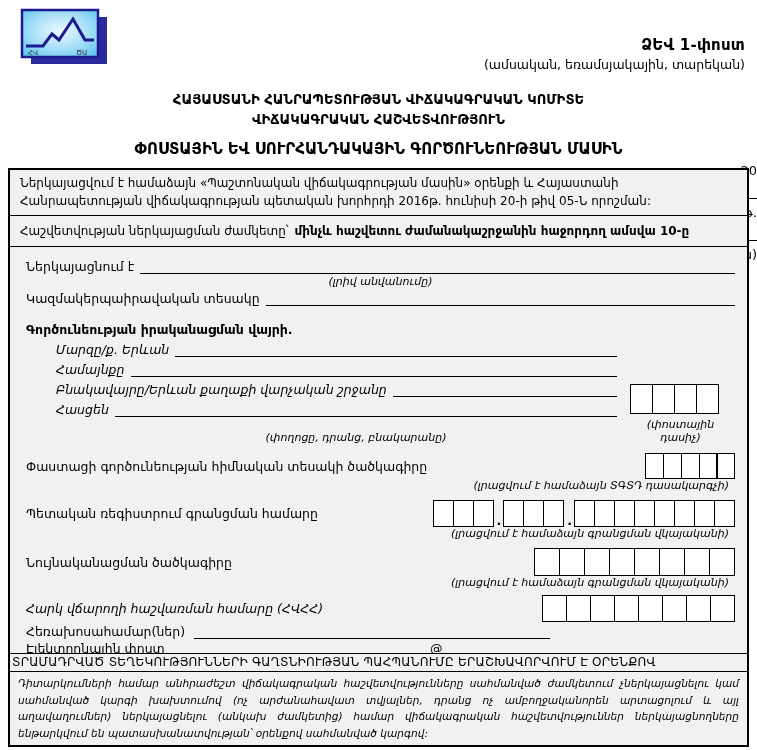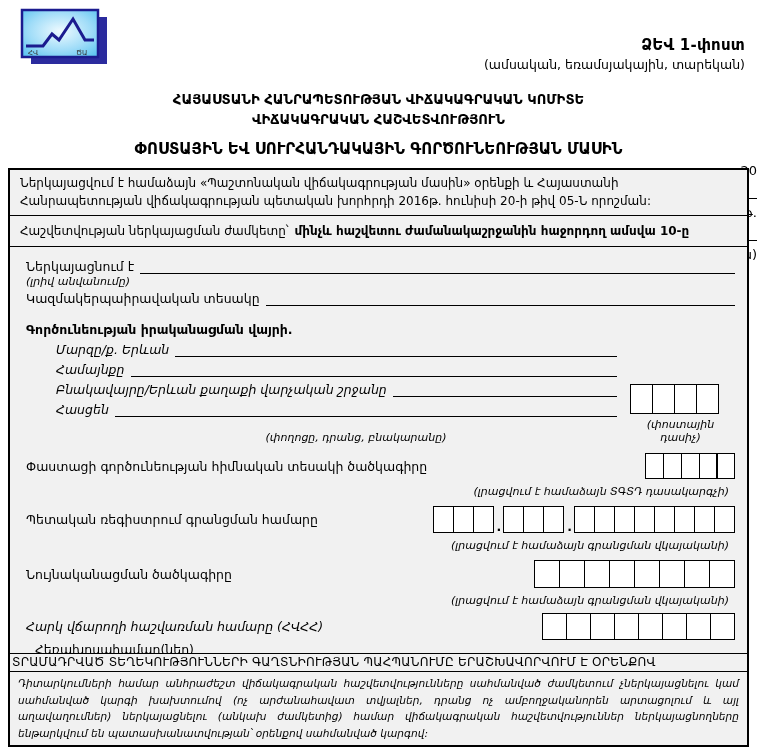--- a/index.html
+++ b/index.html
@@ -38,21 +38,21 @@
   .cell-liability {
     border-top:1.5px solid #000; font-style:italic; font-size:10.6px;
     text-align:justify; padding:3px 8px 4px; line-height:1.55;
   }
 
   
   .frow { display:flex; align-items:flex-end; }
   .frow .lbl { white-space:nowrap; }
   .fill { flex:1; border-bottom:1px solid #000; height:15px; margin-left:6px; }
   .hint { font-style:italic; font-size:11px; }
-  .hint-center { margin-top:1px; }
+  .hint-center { text-align:center; margin-top:1px; }
   .row-presenter { margin-top:12px; }
   .row-legaltype { margin-top:3px; }
 
   .loc { position:relative; margin-top:16px; }
   .loc-header { font-weight:bold; }
   .loc-sub { margin-left:30px; font-style:italic; margin-top:5px; }
   .loc-sub .fill { margin-right:118px; }
   .loc-hints { display:flex; align-items:flex-end; margin-top:1px; }
   .loc-hints .left { width:600px; text-align:center; padding-left:60px; }
   .loc-hints .right { flex:1; text-align:center; }
@@ -65,27 +65,27 @@
   .g-reg .c { width:21px; height:27px; }
   .g-id .c { width:26px; height:28px; }
   .g-tin .c { width:25px; height:27px; }
   .postal-abs { position:absolute; right:16px; top:62px; }
 
   .boxrow { display:flex; align-items:center; justify-content:space-between; }
   .row-activity { margin-top:9px; }
   .row-register { margin-top:8px; }
   .row-id { margin-top:8px; }
   .row-tin { margin-top:6px;font-style:italic; }
-  .hint-right { text-align:right; margin-top:6px; padding-right:6px; }
+  .hint-right { text-align:right; margin-top:0; padding-right:6px; }
   .reg-grids { display:flex; align-items:flex-end; }
   .reg-grids .dot { margin:0 3px; font-weight:bold; line-height:1; }
 
   .row-phone { margin-top:2px; }
   .row-email { margin-top:2px; }
-  .lbl-fixed { display:inline-block; width:168px; white-space:nowrap;text-align:right; }
+  .lbl-fixed { display:inline-block; width:168px; white-space:nowrap; }
   .phone-blank { width:356px; margin-left:0; }
   .email-blank1 { width:235px; }
   .email-blank2 { width:120px; }
   .at { margin:0 1px; }
 </style>
 </head>
 <body>
 
 <div class="page">
 

